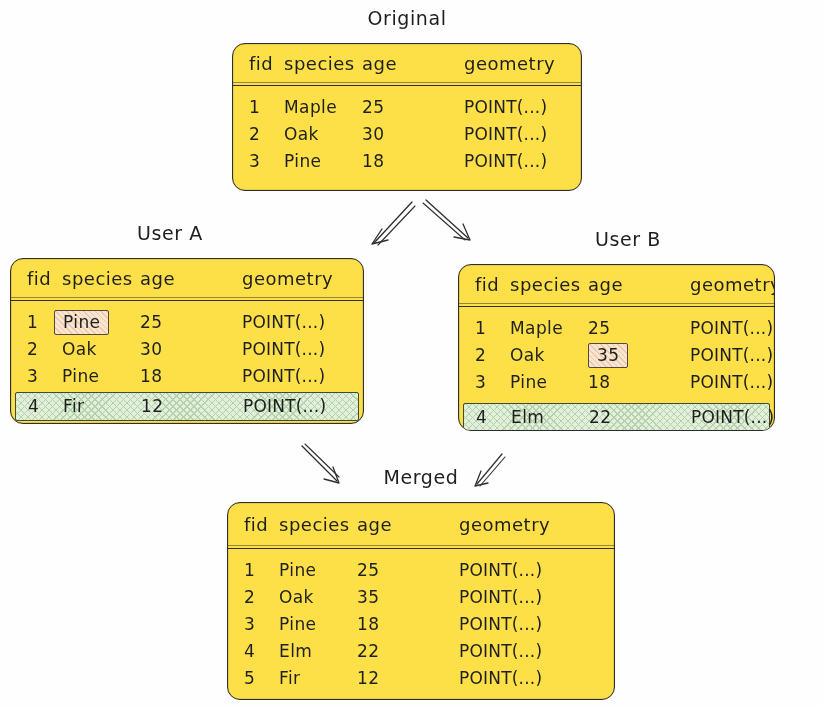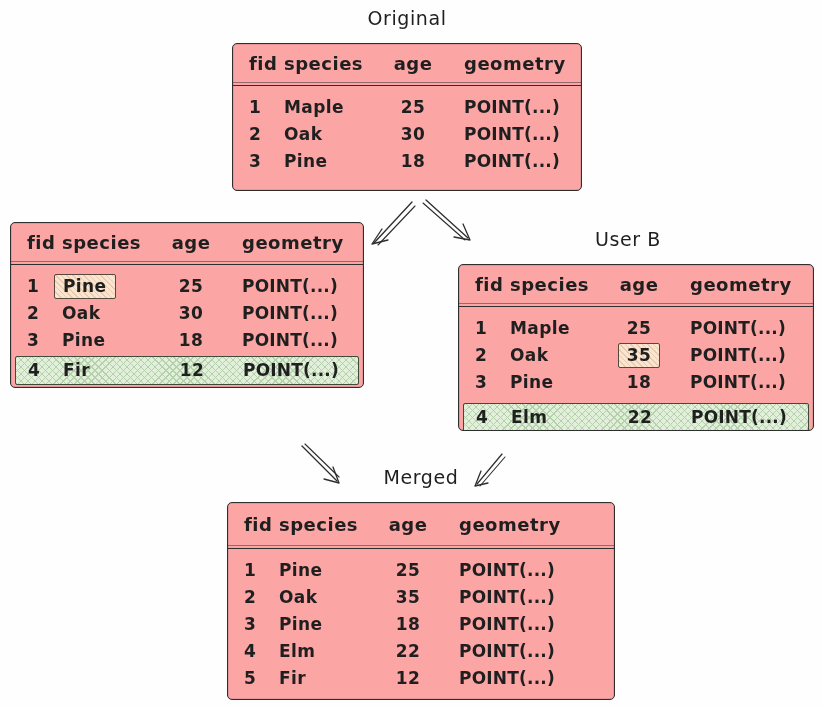--- a/index.html
+++ b/index.html
@@ -29,25 +29,24 @@
   .tbl-title {
     text-align: center;
     font-size: 19px;
     letter-spacing: 0.6px;
     height: 26px;
     margin-bottom: 10px;
     color: var(--ink);
   }
   .tbl {
     border: 1.6px solid var(--stroke);
-    border-radius: 5px;
-    background: #fca5a5;
+    border-radius: 13px;
+    background: #fde047;
     box-shadow: inset 0 0 0 0.5px rgba(46,46,46,0.22);
     overflow: hidden;
-    font-weight: bold;
   }
   .hdr {
     display: grid;
     grid-template-columns: 35px 78px 102px 1fr;
     padding: 0 14px 0 16px;
     height: 42px;
     line-height: 40px;
     font-size: 18px;
     letter-spacing: 0.5px;
     border-bottom: 1.6px solid var(--stroke);
@@ -64,21 +63,21 @@
   .row {
     display: grid;
     grid-template-columns: 35px 78px 102px 1fr;
     padding: 0 14px 0 16px;
     height: 27px;
     line-height: 27px;
     font-size: 17px;
     letter-spacing: 0.4px;
     white-space: nowrap;
   }
-  .c-age { text-align: center; }
+  .c-age { }
   .c-geom { letter-spacing: 0.2px; }
   .row.added {
     margin: 0 4px;
     padding: 0 10px 0 12px;
     height: 29px;
     line-height: 27px;
     border: 1.6px solid var(--hl-added-border);
     border-radius: 2px;
     background-color: var(--hl-added-bg);
     background-image:
@@ -151,20 +150,21 @@
   </div>
   <div class="arrow" style="left:420px; top:196px;">
     <svg width="58" height="56" viewBox="0 0 58 56">
       <path d="M6 4 L48 42" stroke-width="1.3"></path>
       <path d="M3 7 L45 44" stroke-width="1.1"></path>
       <path d="M50 44 L34 41 M50 44 L43 28" stroke-width="1.3"></path>
     </svg>
   </div>
 
   <div class="panel" style="left:10px; top:222px; width:354px;">
+    <div class="tbl-title" style="width:320px;">User A</div>
     <div class="tbl" style="height:166px;">
       <div class="hdr">
         <span>fid</span>
         <span>species</span>
         <span class="c-age">age</span>
         <span>geometry</span>
       </div>
       <div class="tbl-body">
         <div class="row">
           <span>1</span>
@@ -187,21 +187,21 @@
         <div class="row added mt6">
           <span>4</span>
           <span>Fir</span>
           <span class="c-age">12</span>
           <span class="c-geom">POINT(...)</span>
         </div>
       </div>
     </div>
   </div>
 
-  <div class="panel" style="left:458px; top:228px; width:356px;">
+  <div class="panel" style="left:458px; top:228px; width:317px;">
     <div class="tbl-title" style="width:340px;">User B</div>
     <div class="tbl" style="height:167px;">
       <div class="hdr">
         <span>fid</span>
         <span>species</span>
         <span class="c-age">age</span>
         <span>geometry</span>
       </div>
       <div class="tbl-body">
         <div class="row">

